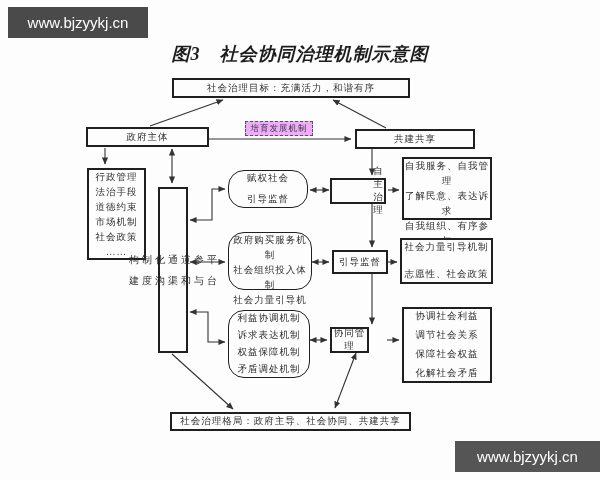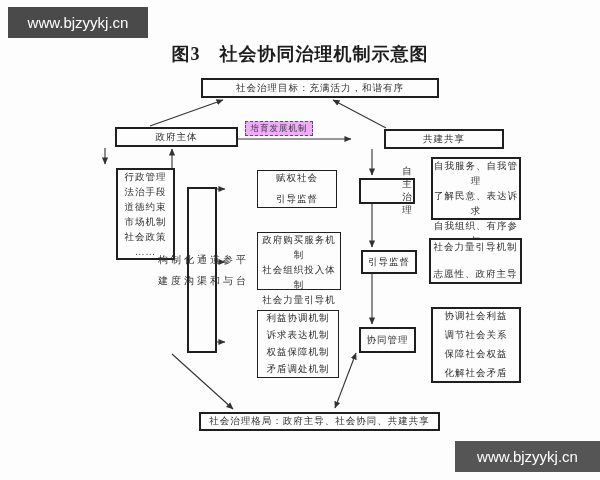--- a/index.html
+++ b/index.html
@@ -7,28 +7,28 @@
     position:relative;width:600px;height:480px;background:#fdfdfd;
     font-family:"Liberation Serif","DejaVu Serif",serif;color:#2f2f2f;overflow:hidden;
   }
   .banner{
     position:absolute;background:#4a4a4a;color:#fff;
     font-family:"Liberation Sans","DejaVu Sans",sans-serif;
     font-size:15px;display:flex;align-items:center;justify-content:center;
   }
   #title{
     position:absolute;left:120px;top:42px;width:360px;text-align:center;
-    font-size:18px;font-weight:bold;color:#1d1d1d;letter-spacing:1px;
+    font-size:18px;font-weight:bold;color:#1d1d1d;letter-spacing:1px;font-style:italic;
   }
   .box{
     position:absolute;border:2px solid #1f1f1f;background:#fdfdfd;
     display:flex;align-items:center;justify-content:center;
-    font-size:9.5px;letter-spacing:1px;text-align:center;box-sizing:border-box;margin-left:29px;
+    font-size:9.5px;letter-spacing:1px;text-align:center;box-sizing:border-box;
   }
-  .box.thin{border-width:1.5px;}
+  .box.thin{border-width:1.5px;border-radius:16px;}
   .box.multiline{flex-direction:column;justify-content:space-between;line-height:15px;}
   .dashedbox{
     position:absolute;border:1px dashed #555;background:#f0abfc;
     display:flex;align-items:center;justify-content:center;
     font-size:8.5px;letter-spacing:1px;box-sizing:border-box;color:#3a3a3a;
   }
   #channel-box{flex-direction:row;justify-content:center;line-height:21px;font-size:10px;letter-spacing:3px;padding-left:3px;}
   svg#wires{position:absolute;left:0;top:0;pointer-events:none;}
 </style>
 </head>
@@ -131,32 +131,32 @@
     <span>权益保障机制</span>
     <span>矛盾调处机制</span>
   </div>
 
   <div class="box" style="left:330px;top:178px;width:56px;height:26px;padding-left:41px;">
     <span>自主治理</span>
   </div>
   <div class="box" style="left:332px;top:250px;width:56px;height:24px;">
     <span>引导监督</span>
   </div>
-  <div class="box" style="left:330px;top:327px;width:57px;height:26px;">
+  <div class="box" style="left:330px;top:327px;width:39px;height:26px;">
     <span>协同管理</span>
   </div>
 
   <div class="box multiline" style="left:402px;top:157px;width:90px;height:63px;">
     <span>自我服务、自我管理</span>
     <span>了解民意、表达诉求</span>
     <span>自我组织、有序参与</span>
   </div>
   <div class="box multiline" style="left:400px;top:238px;width:93px;height:46px;">
     <span>社会力量引导机制</span>
-    <span>志愿性、政府主导</span>
+    <span>志愿性、社会政策</span>
   </div>
   <div class="box multiline" style="left:402px;top:307px;width:90px;height:76px;">
     <span>协调社会利益</span>
     <span>调节社会关系</span>
     <span>保障社会权益</span>
     <span>化解社会矛盾</span>
   </div>
 
   <div class="box" style="left:170px;top:412px;width:241px;height:19px;">
     <span>社会治理格局：政府主导、社会协同、共建共享</span>

